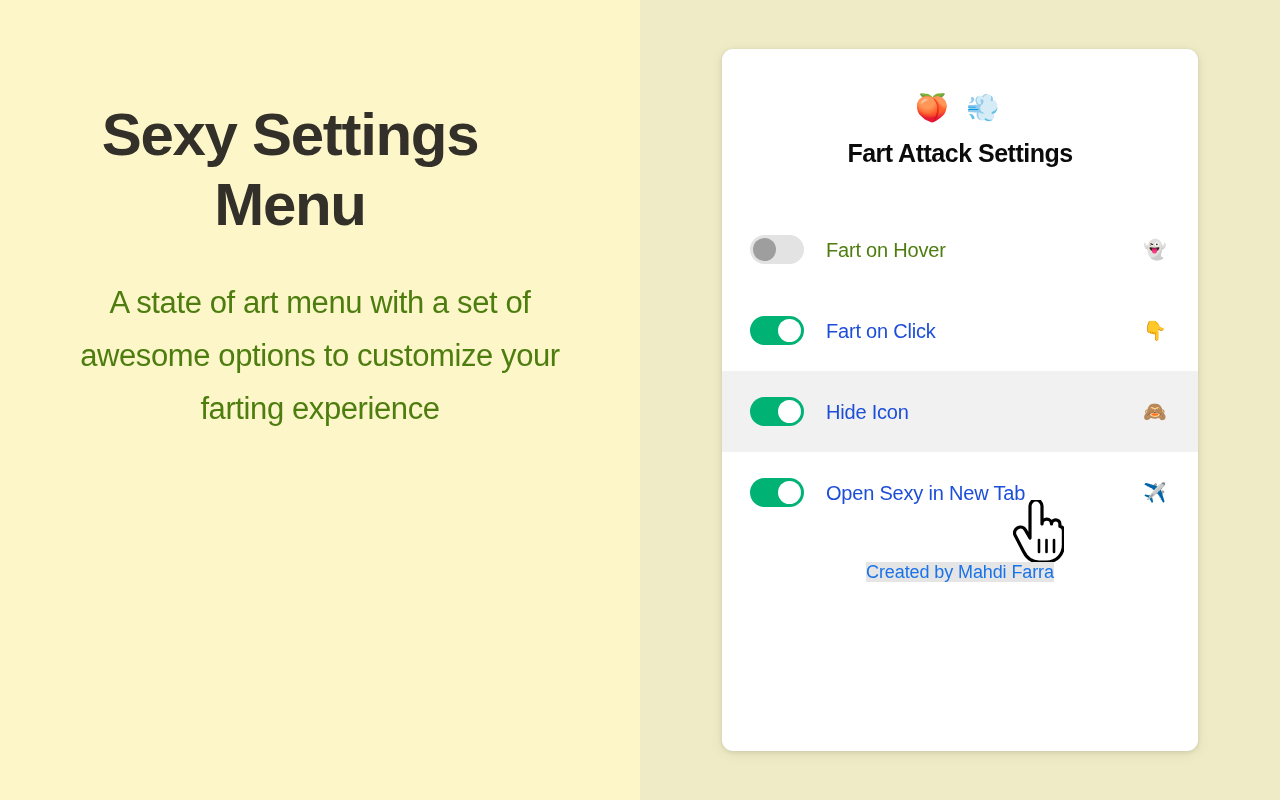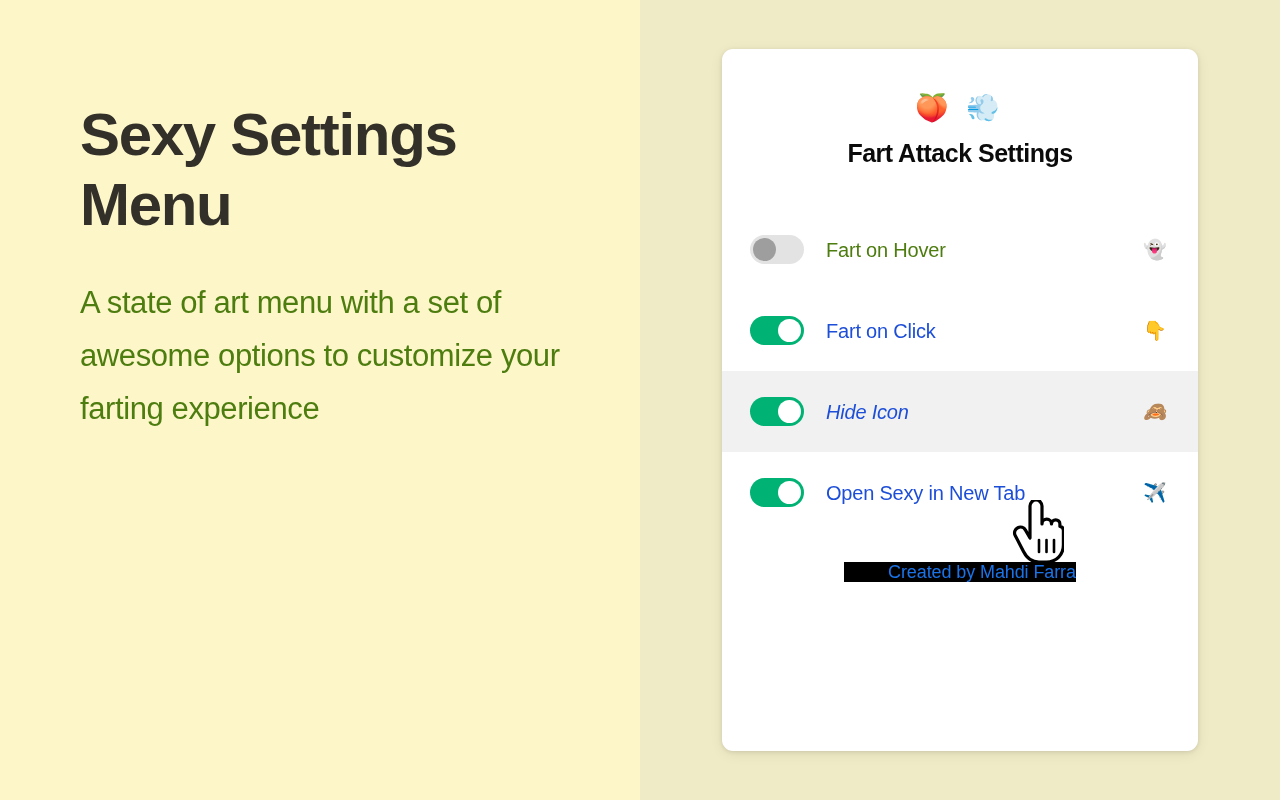--- a/index.html
+++ b/index.html
@@ -37,20 +37,21 @@
 
   
   #left-panel {
     position: absolute;
     left: 0;
     top: 0;
     width: 640px;
     height: 800px;
     box-sizing: border-box;
     padding: 100px 80px 0 80px;
+    text-align: center;
   }
   #promo-heading {
     margin: 0;
     font-size: 60px;
     line-height: 70px;
     font-weight: bold;
     letter-spacing: -1.3px;
     color: #33302A;
     max-width: 420px;
   }
@@ -103,21 +104,20 @@
   .settings-row {
     height: 81px;
     display: flex;
     align-items: center;
     padding: 0 28px;
     box-sizing: border-box;
     background: transparent;
   }
   .settings-row.is-hovered {
     background: #F1F1F1;
-    font-style: italic;
   }
 
   
   .toggle {
     flex: 0 0 auto;
     width: 54px;
     height: 29px;
     border-radius: 15px;
     position: relative;
     background: #E3E3E3;
@@ -163,23 +163,22 @@
   
   #card-footer {
     margin-top: 28px;
     text-align: center;
   }
   #credit-link {
     font-size: 18px;
     line-height: 22px;
     color: #1A73E8;
     text-decoration: none;
-    background: #000000;
+    background: #e5e5e5;
     letter-spacing: -0.1px;
-    padding-left: 44px;
   }
 
   
   #cursor {
     position: absolute;
     left: 1012px;
     top: 500px;
     width: 52px;
     height: 62px;
     pointer-events: none;

